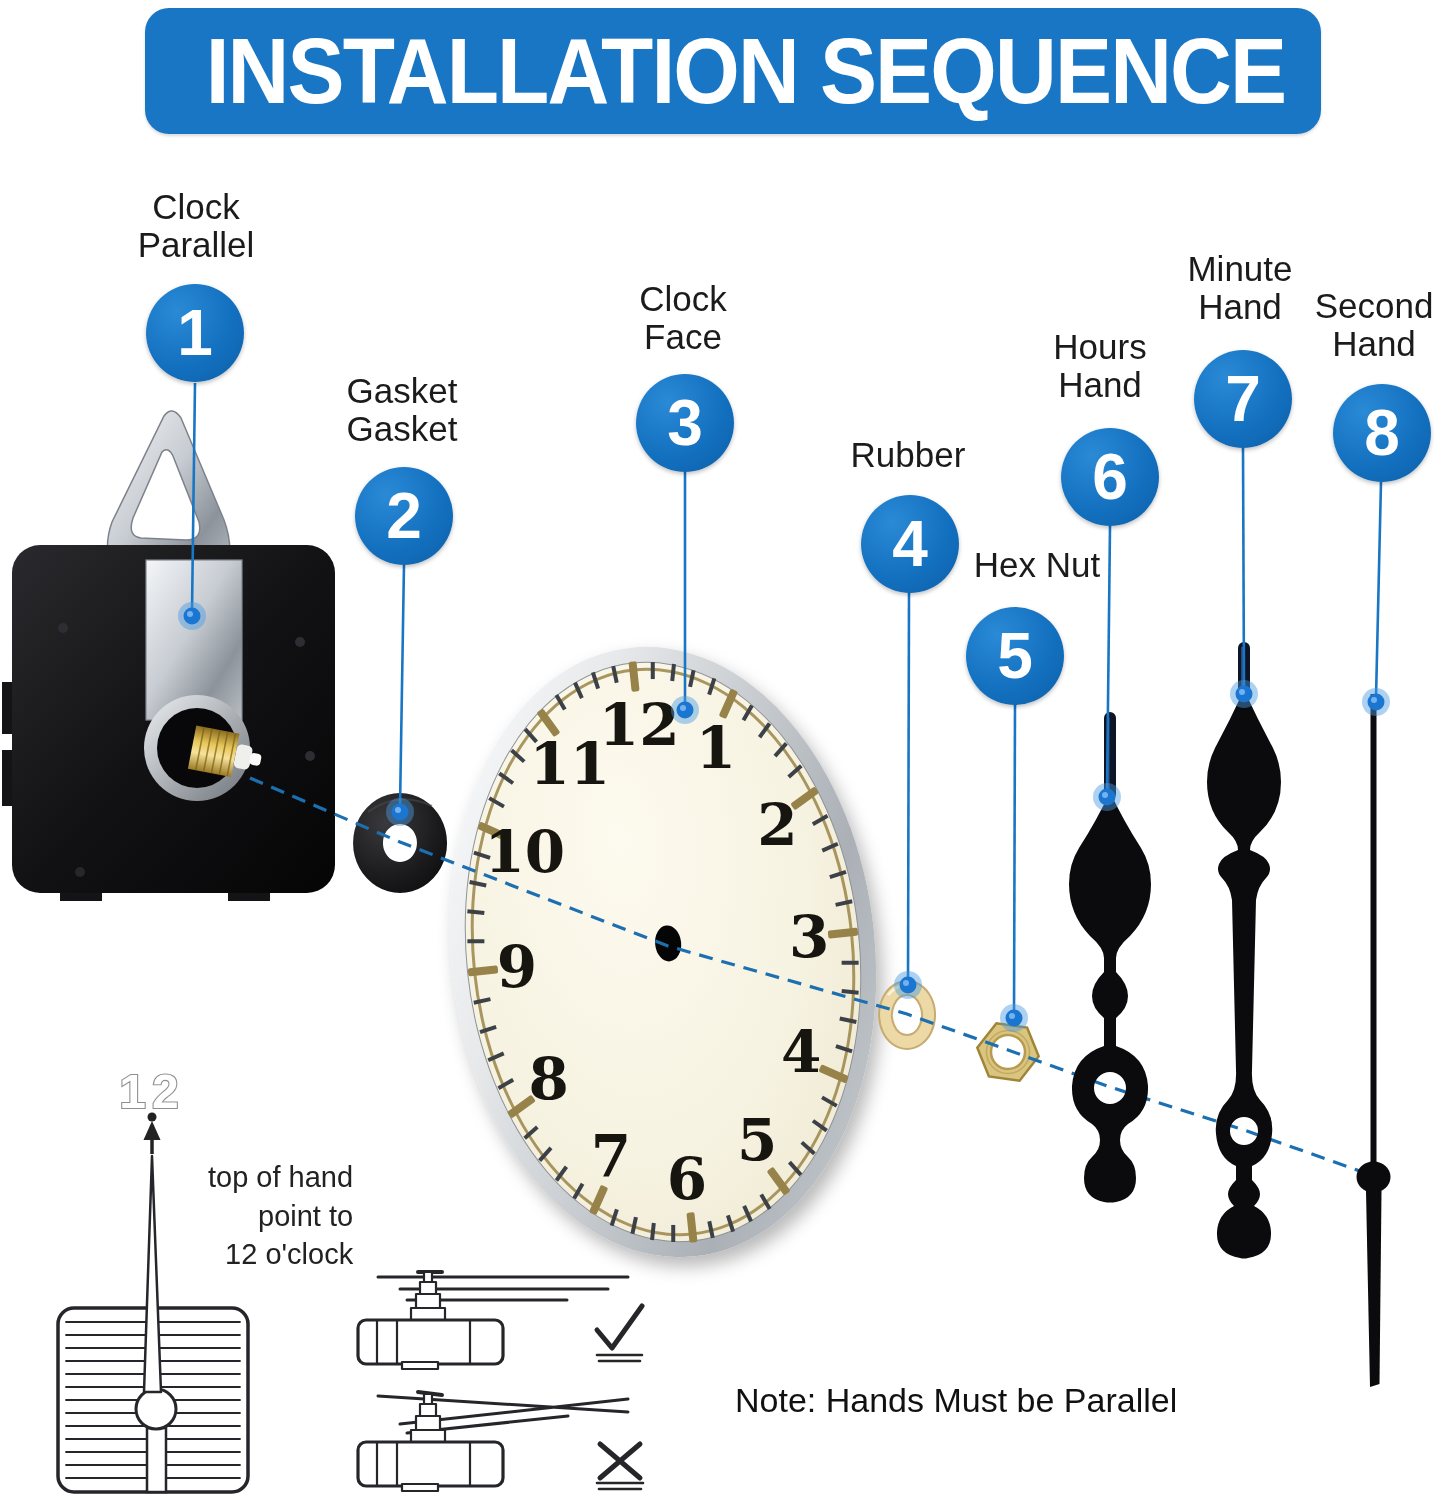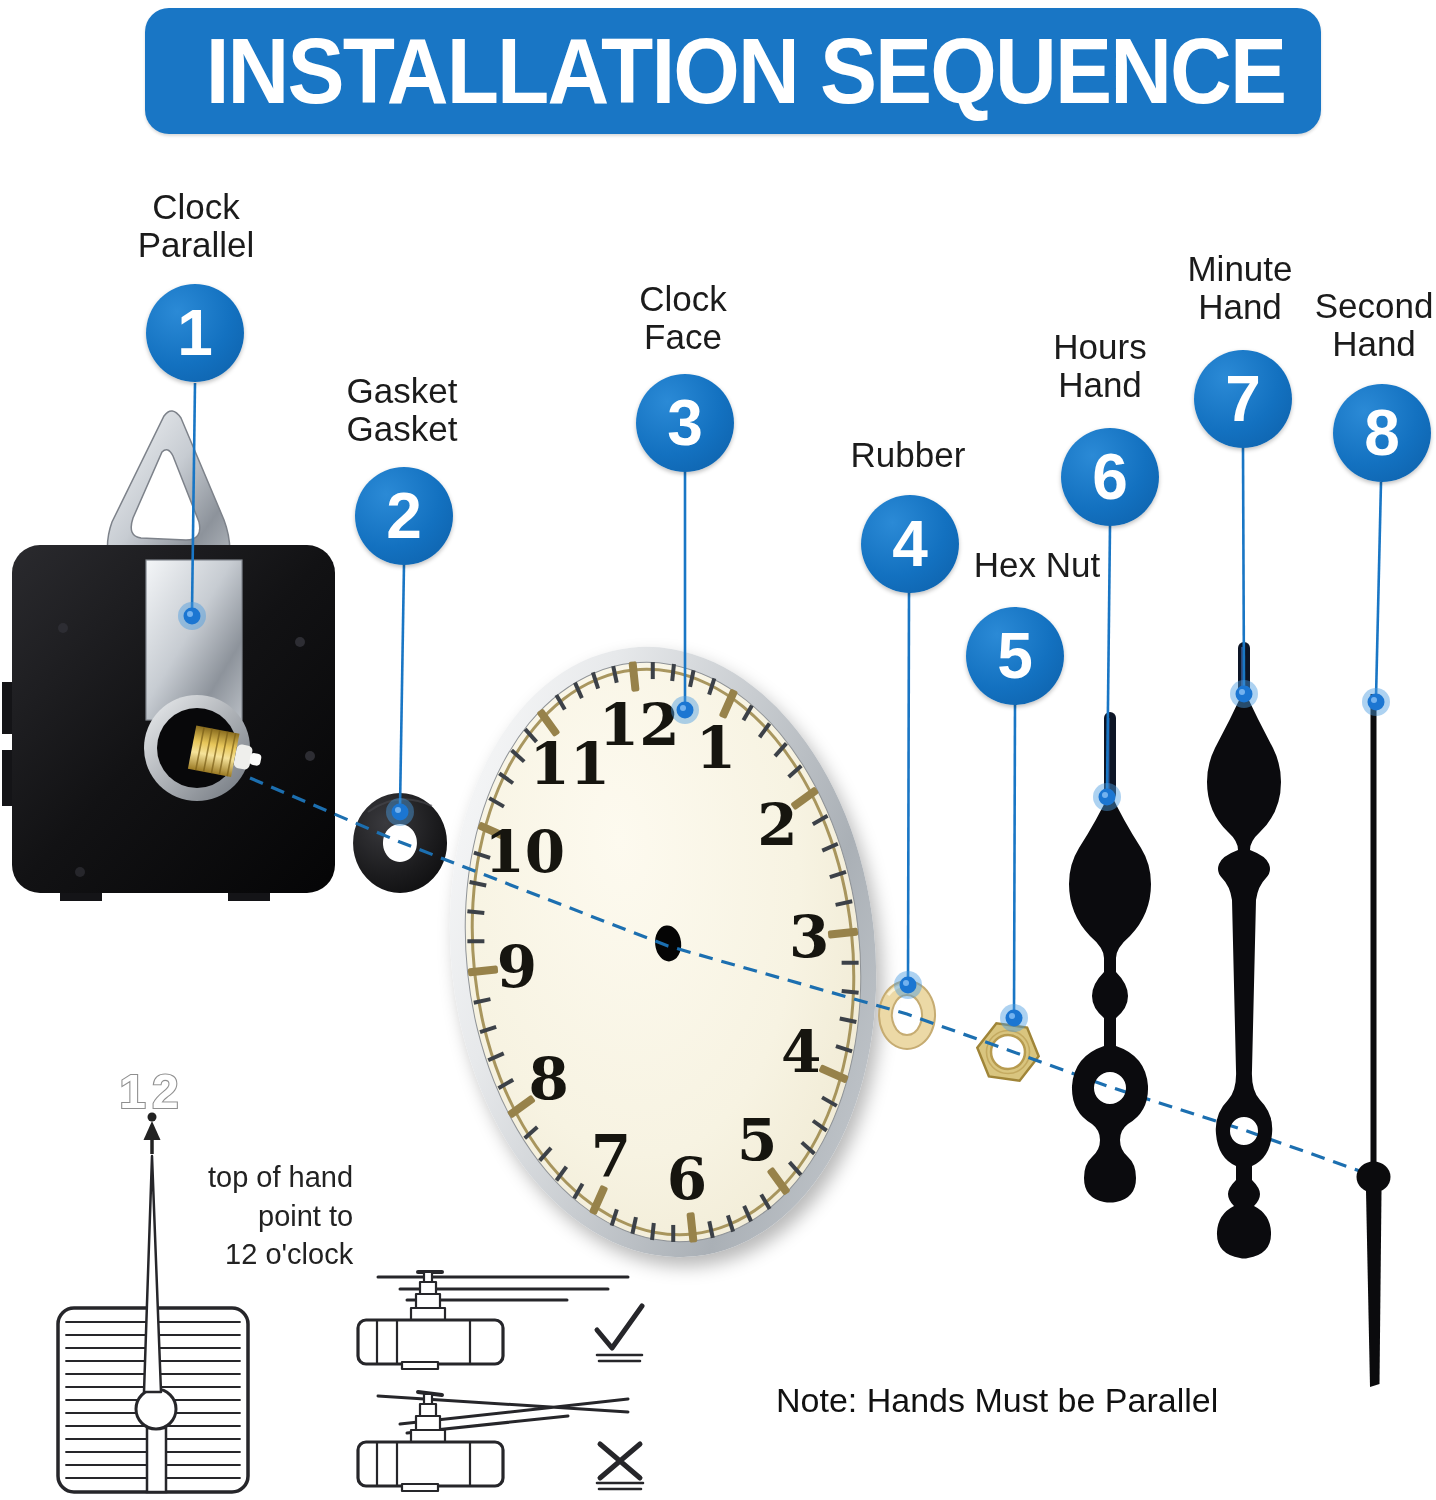--- a/index.html
+++ b/index.html
@@ -76,21 +76,21 @@
     border-radius:50%;background:#050505;
   }
   
   .inset-note{
     position:absolute;left:208px;top:1158px;color:#222;
     font-size:29px;line-height:1.33;text-align:right;z-index:6;
   }
   .inset-note span{display:block;}
   .parallel-note{
     position:absolute;left:735px;top:1381px;color:#111;
-    font-size:34px;z-index:6;white-space:nowrap;margin-left:41px;
+    font-size:34px;z-index:6;white-space:nowrap;
   }
 </style>
 </head>
 <body>
 
 <div class="canvas">
 
   <div class="banner z6">
     <div class="banner-title">INSTALLATION SEQUENCE</div>
   </div>

